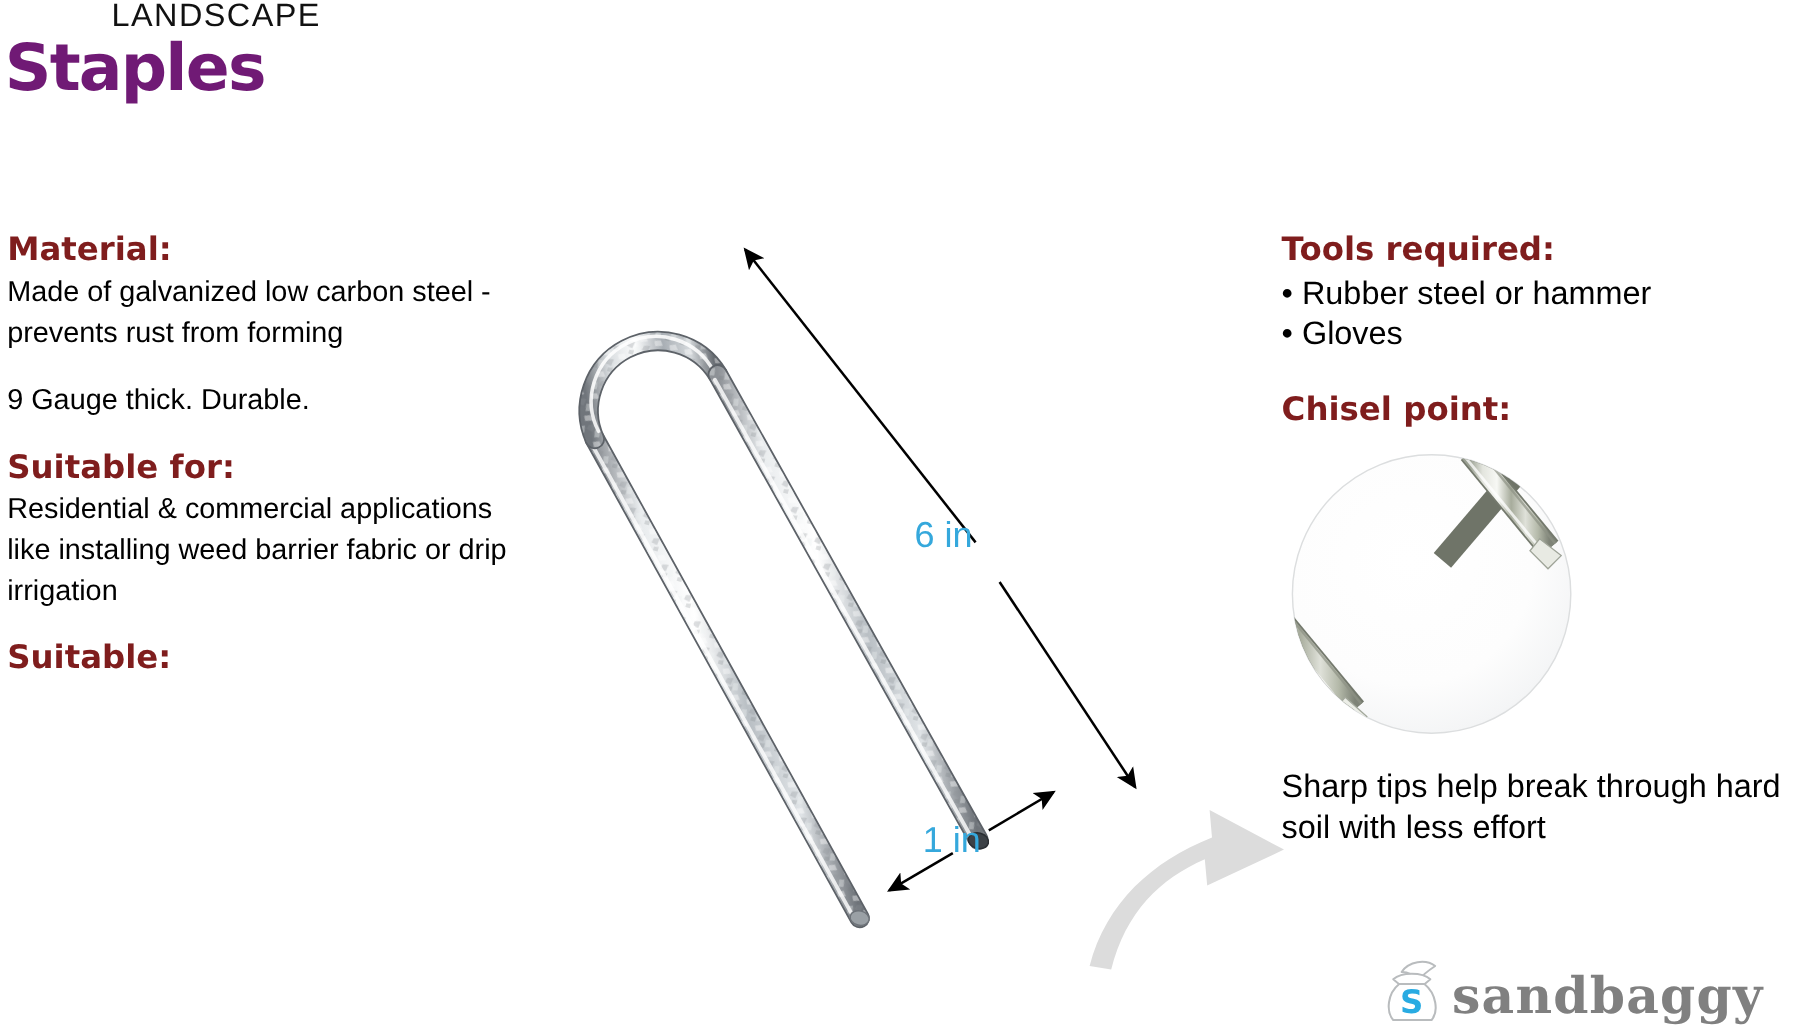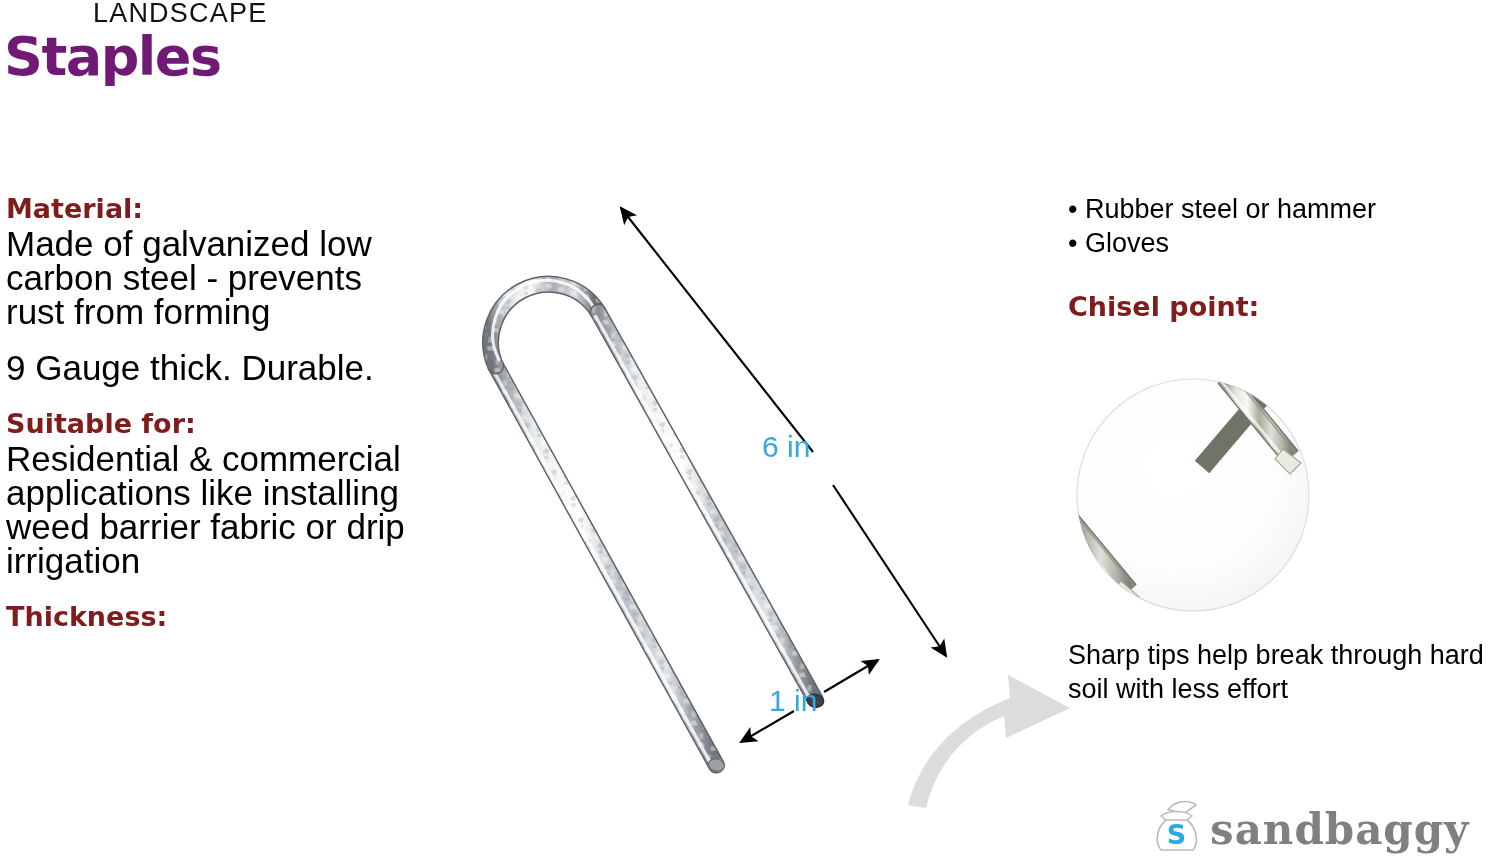--- a/index.html
+++ b/index.html
@@ -64,21 +64,21 @@
   .spec-head {
     color: #7f1d1d;
     font-size: 27px;
     font-weight: bold;
     line-height: 34px;
     margin: 0 0 1px 0;
     font-family: "DejaVu Sans", "Liberation Sans", sans-serif;
   }
   .spec-body {
     color: #000000;
-    font-size: 35px;
+    font-size: 24px;
     line-height: 34px;
     margin: 0;
     font-family: "Liberation Sans", "DejaVu Sans", sans-serif;
   }
   .bullet-line {
     color: #000000;
     font-size: 27px;
     line-height: 34px;
     margin: 0;
     font-family: "Liberation Sans", "DejaVu Sans", sans-serif;
@@ -156,28 +156,29 @@
     <div class="spec-block">
       <p class="spec-body">9 Gauge thick. Durable.</p>
     </div>
 
     <div class="spec-block">
       <p class="spec-head">Suitable for:</p>
       <p class="spec-body">Residential &amp; commercial applications like installing weed barrier fabric or drip irrigation</p>
     </div>
 
     <div class="spec-block">
-      <p class="spec-head">Thickness:</p>
+      <p class="spec-head">Suitable:</p>
     </div>
 
   </div>
 
   <div id="right-col" class="col">
 
     <div id="tools-block" class="spec-block">
+      <p class="spec-head">Tools required:</p>
       <p class="bullet-line">• Rubber steel or hammer</p>
       <p class="bullet-line">• Gloves</p>
     </div>
 
     <div id="chisel-block" class="spec-block">
       <p class="spec-head">Chisel point:</p>
     </div>
 
   </div>
 

